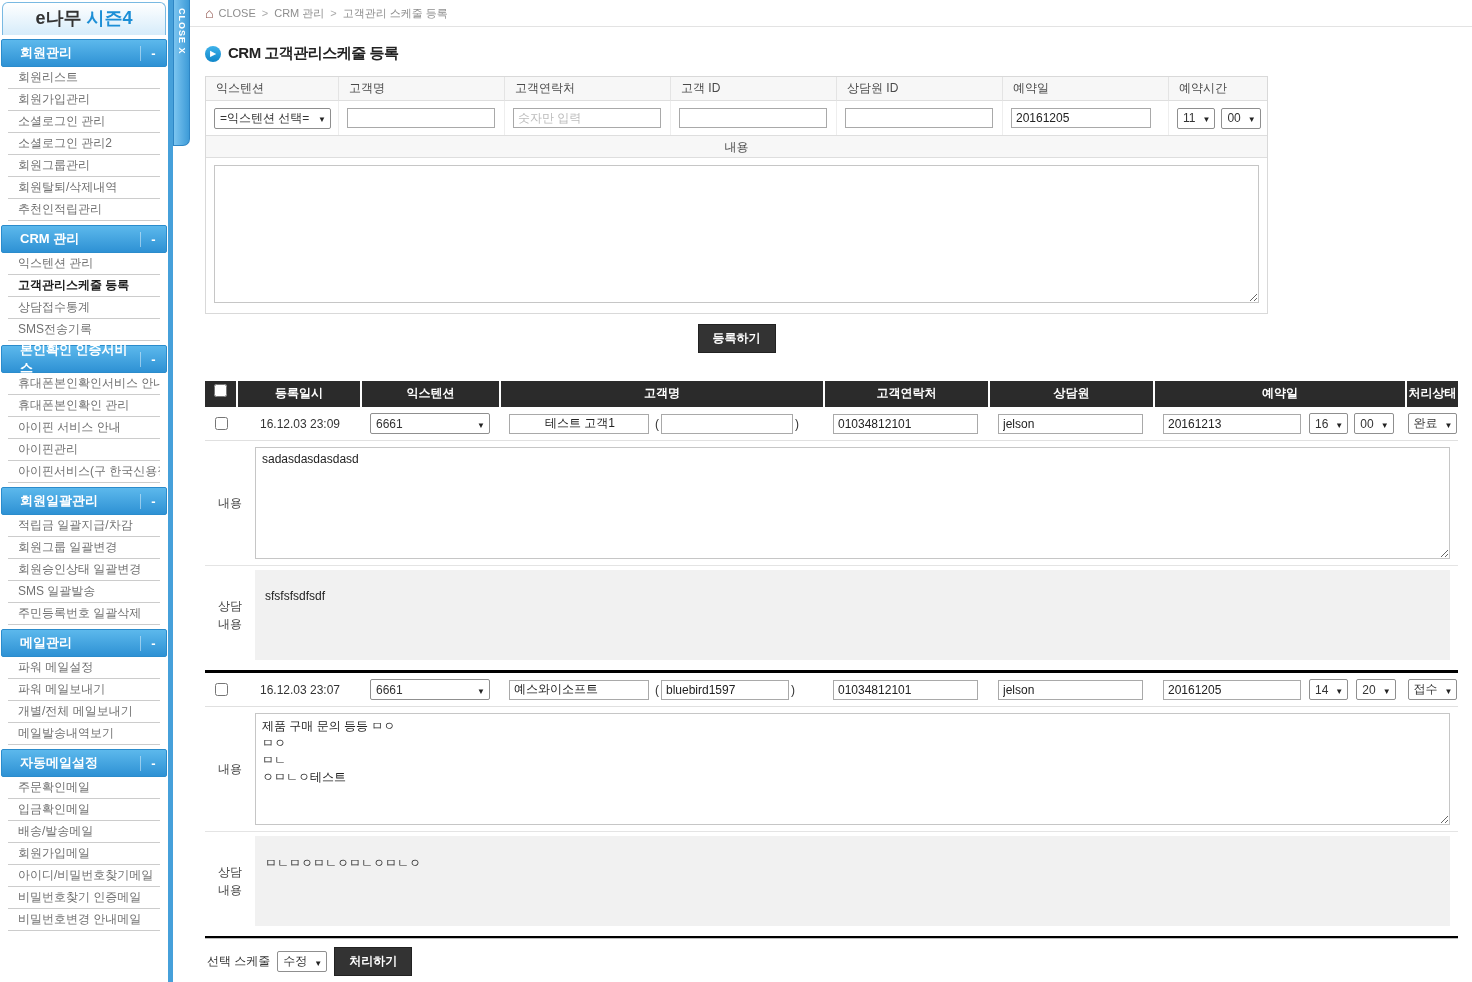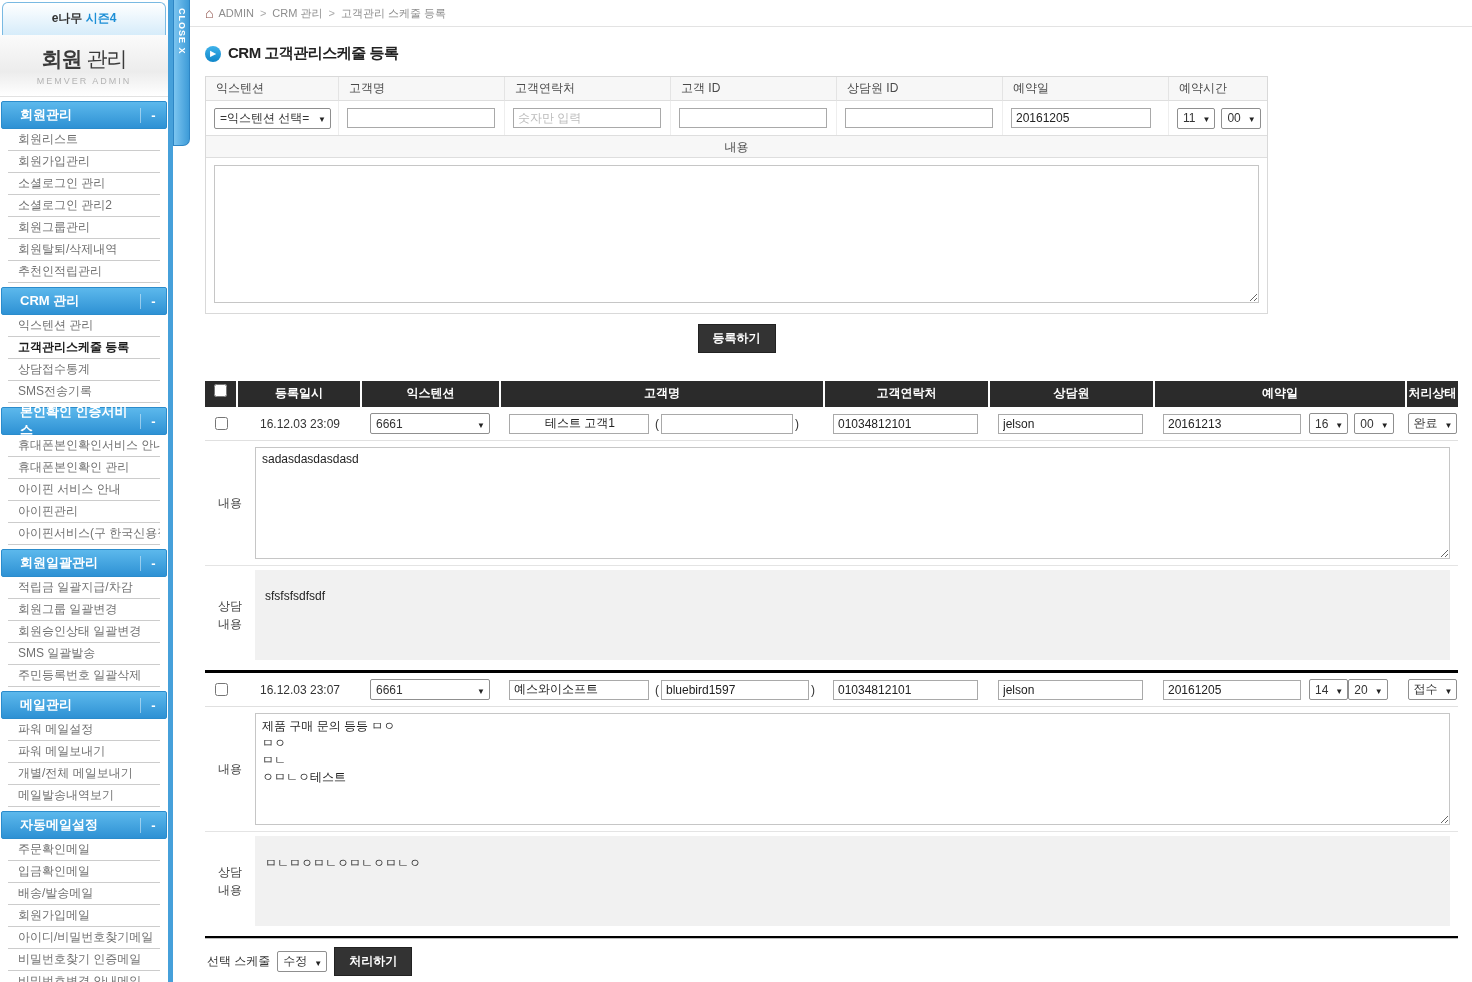--- a/index.html
+++ b/index.html
@@ -4,21 +4,21 @@
 <style>
   * { box-sizing: border-box; margin: 0; padding: 0; }
   html,body { width:1472px; height:982px; overflow:hidden; background:#fff;
     font-family:"Liberation Sans","DejaVu Sans",sans-serif; font-size:12px; color:#333; }
 
   
   .sidebar { position:absolute; left:0; top:0; width:173px; height:982px;
     border-right:5px solid #46a0da; background:#fff; }
   .logo-box { margin:2px 2px 0 2px; height:33px; line-height:31px; text-align:center;
     border:1px solid #79b9e2; border-bottom:none; border-radius:6px 6px 0 0;
-    background:linear-gradient(#ffffff,#d6ecfa); font-weight:bold; font-size:12px; }
+    background:linear-gradient(#ffffff,#d6ecfa); font-weight:bold; font-size:18px; }
   .logo-box .season { color:#1d8fd6; }
   .brand { height:62px; text-align:center; padding-top:10px;
     background:linear-gradient(#fbfbfb,#ececec 60%,#ffffff);
     border-bottom:1px solid #e2e2e2; }
   .brand-title { font-size:21px; color:#3a3a3a; letter-spacing:-1px; }
   .brand-title b { font-weight:bold; }
   .brand-sub { font-size:9px; color:#b4b4b4; letter-spacing:2px; margin-top:3px; }
   .close-tab { position:absolute; left:173px; top:0; width:17px; height:146px;
     background:linear-gradient(90deg,#7cc5f0,#3d9bd8); border:1px solid #2e86c5; border-top:none;
     border-radius:0 0 7px 0; display:flex; align-items:flex-start; justify-content:center;
@@ -101,25 +101,20 @@
   .footer-bar .dark-btn { display:inline-block; margin:0; }
   .paren { color:#333; margin:0 2px; }
 </style>
 </head>
 <body>
 
 <div class="sidebar">
   <div class="logo-box"><span>e나무</span>
     <span class="season">시즌4</span>
   </div>
-  <div class="brand">
-    <div class="brand-title"><b>회원</b>
-      <span>관리</span></div>
-    <div class="brand-sub">MEMVER ADMIN</div>
-  </div>
   <div>
       <div class="sec-header">
         <span class="sec-label">회원관리</span>
         <span class="sec-minus">-</span>
       </div>
       <div class="sec-list">
         <div class="s-item">회원리스트</div>
         <div class="s-item">회원가입관리</div>
         <div class="s-item">소셜로그인 관리</div>
         <div class="s-item">소셜로그인 관리2</div>
@@ -185,21 +180,21 @@
     </div>
 </div>
 <div class="close-tab">
   <span>CLOSE X</span>
 </div>
 
 <div class="main">
 
   <div class="crumbs">
     <span class="home-icon">⌂</span>
-    <span>ADMIN</span>
+    <span>CLOSE</span>
     <span class="sep">&gt;</span>
     <span>CRM 관리</span>
     <span class="sep">&gt;</span>
     <span>고객관리 스케줄 등록</span>
   </div>
 
   <div class="title-row">
     <span class="title-icon">▶</span>
     <span class="page-title">CRM 고객관리스케줄 등록</span>
   </div>
@@ -329,36 +324,36 @@
         <div class="cell cdate">16.12.03 23:07</div>
         <div class="cell cext">
           <div class="sel" style="width:120px">
             <span>6661</span>
             <span class="arr" style="margin-left:auto"></span>
           </div>
         </div>
         <div class="cell cname">
           <input type="text" style="width: 140px;" value="예스와이소프트">
           <span class="paren" style="margin-left:6px">(</span>
-          <input type="text" style="width: 148px;" value="bluebird1597">
+          <input type="text" style="width: 128px;" value="bluebird1597">
           <span class="paren">)</span>
         </div>
         <div class="cell ctel">
             <input type="text" style="width: 145px;" value="01034812101">
           </div>
         <div class="cell cagent">
             <input type="text" style="width: 145px;" value="jelson">
           </div>
         <div class="cell cresv">
           <input type="text" style="width: 138px;" value="20161205">
           <div class="sel" style="margin-left:8px">
             <span>14</span>
             <span class="arr"></span>
           </div>
-          <div class="sel" style="margin-left:0">
+          <div class="sel" style="margin-left:8px">
             <span>20</span>
             <span class="arr"></span>
           </div>
         </div>
         <div class="cell cstat">
           <div class="sel">
             <span>접수</span>
             <span class="arr"></span>
           </div>
         </div>

